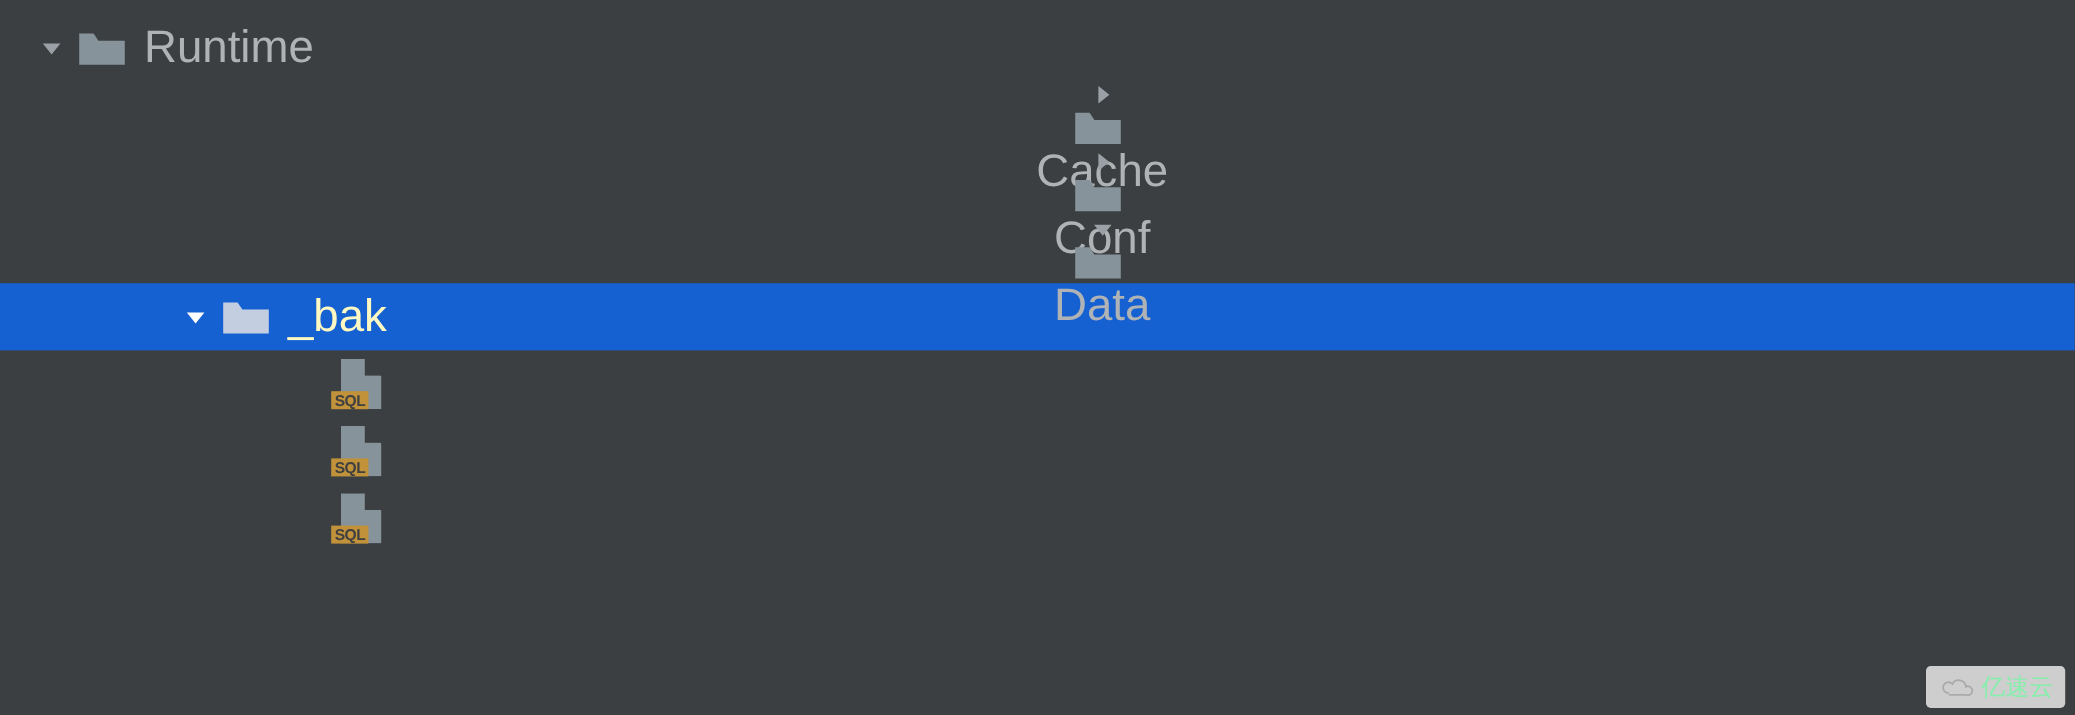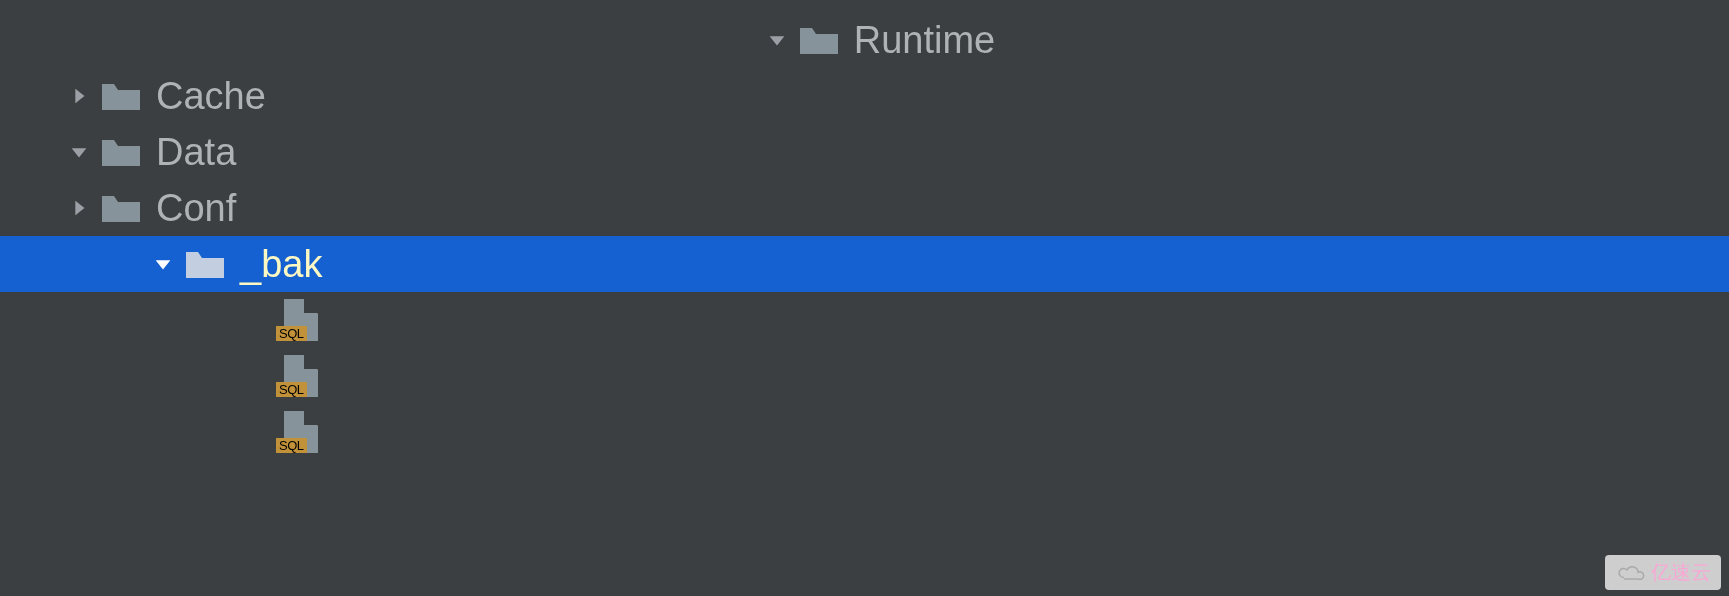--- a/index.html
+++ b/index.html
@@ -23,22 +23,22 @@
     .tree-row {
       display: flex;
       align-items: center;
       height: 56px;
       white-space: nowrap;
     }
     .tree-row.selected {
       background: #1661d2;
       color: #fef9c3;
     }
-    .indent-0 { padding-left: 28px; justify-content: center; }
-    .indent-1 { padding-left: 64px; }
+    .indent-0 { padding-left: 28px; }
+    .indent-1 { padding-left: 108px; flex-direction: column; }
     .indent-2 { padding-left: 148px; }
     .indent-3 { padding-left: 270px; }
     .arrow {
       width: 30px;
       display: inline-flex;
       align-items: center;
       justify-content: center;
       color: #9aa0a6;
     }
     .arrow.expanded svg {
@@ -93,42 +93,42 @@
       background: #3c3f41;
       position: absolute;
       top: 0;
       right: 2px;
     }
     .sql-badge {
       position: absolute;
       bottom: 0;
       left: 0;
       background: #c1923a;
-      color: #000000;
+      color: #404040;
       font-size: 13px;
-      font-weight: normal;
+      font-weight: bold;
       padding: 1px 3px;
       letter-spacing: -0.5px;
       line-height: 1;
     }
     .label {
       color: inherit;
     }
     .watermark {
       position: absolute;
       right: 8px;
       bottom: 6px;
       background: rgba(255,255,255,0.75);
       border-radius: 4px;
       padding: 4px 10px;
       display: flex;
       align-items: center;
       gap: 6px;
       font-size: 20px;
-      color: #f9a8d4;
+      color: #86efac;
     }
     .watermark-icon {
       width: 30px;
       height: 20px;
     }
   </style>
 </head>
 <body>
 
 <div class="tree">
@@ -155,45 +155,45 @@
     </span>
     <span class="folder-icon">
       <svg viewBox="0 0 42 32">
           <path d="M2 4 L14 4 L18 10 L40 10 L40 30 L2 30 Z"></path>
         </svg>
     </span>
     <span class="label">Cache</span>
   </div>
 
   <div class="tree-row indent-1">
+    <span class="arrow collapsed">
+      <svg viewBox="0 0 24 24">
+          <path d="M4 8 L20 8 L12 18 Z"></path>
+        </svg>
+    </span>
+    <span class="folder-icon">
+      <svg viewBox="0 0 42 32">
+          <path d="M2 4 L14 4 L18 10 L40 10 L40 30 L2 30 Z"></path>
+        </svg>
+    </span>
+    <span class="label">Conf</span>
+  </div>
+
+  <div class="tree-row indent-1">
     <span class="arrow expanded">
       <svg viewBox="0 0 24 24">
           <path d="M4 8 L20 8 L12 18 Z"></path>
         </svg>
     </span>
     <span class="folder-icon">
       <svg viewBox="0 0 42 32">
           <path d="M2 4 L14 4 L18 10 L40 10 L40 30 L2 30 Z"></path>
         </svg>
     </span>
     <span class="label">Data</span>
-  </div>
-
-  <div class="tree-row indent-1">
-    <span class="arrow collapsed">
-      <svg viewBox="0 0 24 24">
-          <path d="M4 8 L20 8 L12 18 Z"></path>
-        </svg>
-    </span>
-    <span class="folder-icon">
-      <svg viewBox="0 0 42 32">
-          <path d="M2 4 L14 4 L18 10 L40 10 L40 30 L2 30 Z"></path>
-        </svg>
-    </span>
-    <span class="label">Conf</span>
   </div>
 
   <div class="tree-row indent-2 selected">
     <span class="arrow expanded">
       <svg viewBox="0 0 24 24">
           <path d="M4 8 L20 8 L12 18 Z"></path>
         </svg>
     </span>
     <span class="folder-icon">
       <svg viewBox="0 0 42 32">

